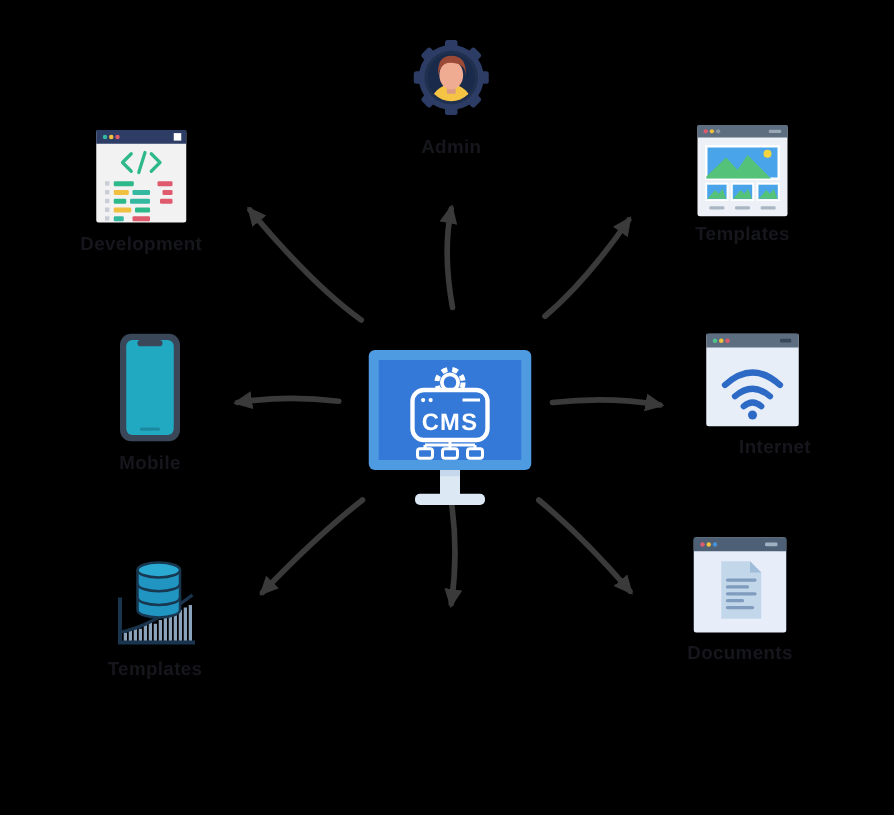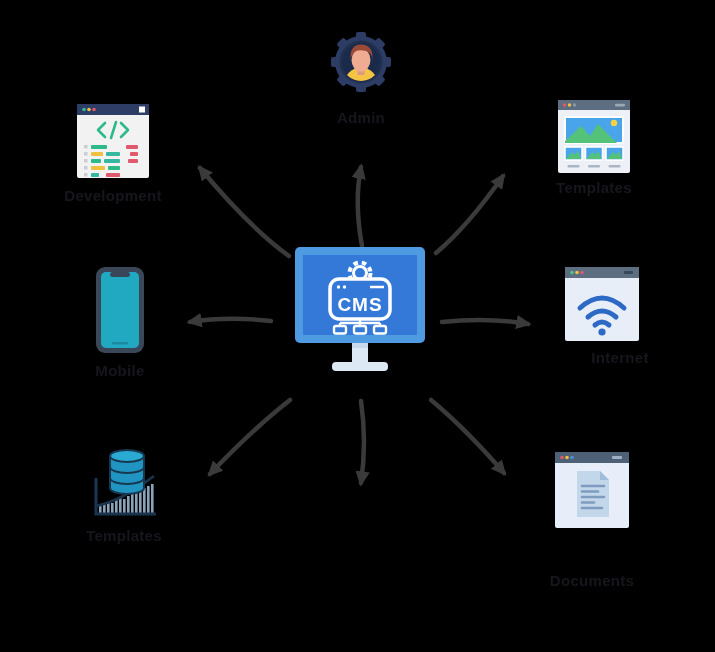--- a/index.html
+++ b/index.html
@@ -37,21 +37,21 @@
       <path d="M 289 256 Q 250 228 200 168" marker-end="url(#ah)"></path>
       <path d="M 436 253 Q 468 226 503 176" marker-end="url(#ah)"></path>
       <path d="M 271 321 Q 228 316 190 322" marker-end="url(#ah)"></path>
       <path d="M 442 322 Q 488 317 528 324" marker-end="url(#ah)"></path>
       <path d="M 361 401 Q 367 442 361 483" marker-end="url(#ah)"></path>
       <path d="M 290 400 Q 254 428 210 474" marker-end="url(#ah)"></path>
       <path d="M 431 400 Q 466 429 504 473" marker-end="url(#ah)"></path>
     </g>
   </svg>
 
-  <div class="node" style="left:290px;top:245px;width:140px;">
+  <div class="node" style="left:290px;top:278px;width:140px;">
     <svg width="136" height="132" viewBox="0 0 136 132">
       <rect x="3" y="2" width="130" height="96" rx="5" fill="#4e9be2"></rect>
       <rect x="11" y="10" width="114" height="80" fill="#3478d8"></rect>
 
       <circle cx="68" cy="28" r="10.5" fill="none" stroke="#ffffff" stroke-width="4" stroke-dasharray="4.5 4"></circle>
       <circle cx="68" cy="28" r="6.5" fill="#3478d8" stroke="#ffffff" stroke-width="3"></circle>
 
       <rect x="38" y="34" width="60" height="40" rx="9" fill="#3478d8" stroke="#ffffff" stroke-width="3.5"></rect>
       <circle cx="46.5" cy="42" r="1.7" fill="#ffffff"></circle>
       <circle cx="52.5" cy="42" r="1.7" fill="#ffffff"></circle>
@@ -225,21 +225,21 @@
       <g stroke="#173850" stroke-width="2">
         <path d="M24 20 v32 a17 6 0 0 0 34 0 v-32" fill="#2095c2"></path>
         <path d="M24 31 a17 6 0 0 0 34 0" fill="none"></path>
         <path d="M24 42 a17 6 0 0 0 34 0" fill="none"></path>
         <ellipse cx="41" cy="20" rx="17" ry="6" fill="#2aa9d2"></ellipse>
       </g>
     </svg>
     <div class="node-label" style="margin-top:7px;">Templates</div>
   </div>
 
-  <div class="node" style="left:542px;top:450px;width:100px;gap:36px;">
+  <div class="node" style="left:542px;top:428px;width:100px;">
     <svg width="76" height="80" viewBox="0 0 76 80">
       <rect x="1" y="2" width="74" height="76" rx="2" fill="#e7eefa"></rect>
       <rect x="1" y="2" width="74" height="11" fill="#4d6076"></rect>
       <circle cx="8" cy="7.5" r="1.8" fill="#e05a6e"></circle>
       <circle cx="13" cy="7.5" r="1.8" fill="#f0c040"></circle>
       <circle cx="18" cy="7.5" r="1.8" fill="#4a90d8"></circle>
       <rect x="58" y="6" width="10" height="3" rx="1" fill="#9fb0c2"></rect>
       <g>
         <path d="M23 21 h23 l9 9 v37 h-32 z" fill="#c3d7eb"></path>
         <path d="M46 21 l9 9 h-9 z" fill="#9fbcd9"></path>

